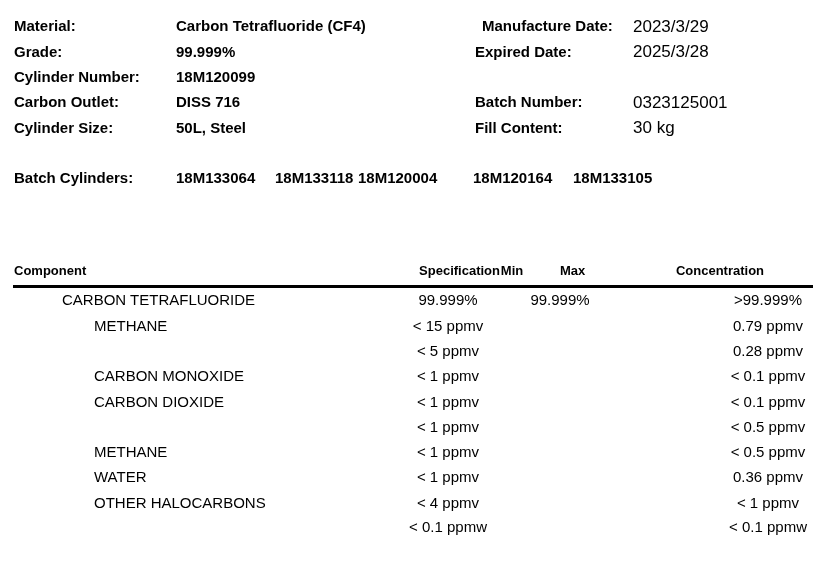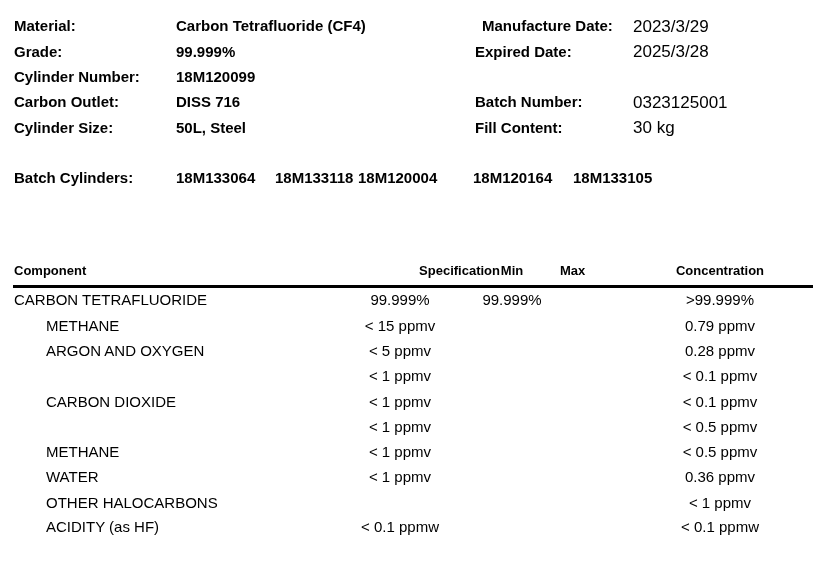--- a/index.html
+++ b/index.html
@@ -7,21 +7,21 @@
     width: 813px; height: 566px; position: relative; overflow: hidden;
     font-family: "Liberation Sans", sans-serif; color: #000;
   }
   .abs { position: absolute; white-space: nowrap; }
   .lbl { font-weight: bold; font-size: 15px; }
   .valb { font-weight: bold; font-size: 15px; }
   .valn { font-weight: normal; font-size: 17px; }
   .th { font-weight: bold; font-size: 13px; position: absolute; top: 263px; white-space: nowrap; }
   .rule { position: absolute; left: 13px; top: 285px; width: 800px; height: 3px; background: #000; }
   .row { position: absolute; left: 0; width: 813px; height: 25px; font-size: 15px; }
-  .row span { position: absolute; white-space: nowrap; }
+  .row span { position: absolute; white-space: nowrap; margin-left: 48px; }
   .c-comp { left: 46px; }
   .c-comp.main { left: 14px; }
   .c-spec { left: 300px; width: 200px; text-align: center; }
   .c-min { left: 462px; width: 100px; text-align: center; }
   .c-max { left: 560px; width: 60px; text-align: center; }
   .c-conc { left: 620px; width: 200px; text-align: center; }
 </style>
 </head>
 <body>
 
@@ -81,27 +81,27 @@
     <span class="c-conc">&gt;99.999%</span>
   </div>
   <div class="row" style="top:317px">
     <span class="c-comp">METHANE</span>
     <span class="c-spec">&lt; 15 ppmv</span>
     <span class="c-min"></span>
     <span class="c-max"></span>
     <span class="c-conc">0.79 ppmv</span>
   </div>
   <div class="row" style="top:342px">
-    <span class="c-comp">ARGON AND OXYGEN</span>
     <span class="c-spec">&lt; 5 ppmv</span>
     <span class="c-min"></span>
     <span class="c-max"></span>
     <span class="c-conc">0.28 ppmv</span>
   </div>
   <div class="row" style="top:367px">
+    <span class="c-comp">CARBON MONOXIDE</span>
     <span class="c-spec">&lt; 1 ppmv</span>
     <span class="c-min"></span>
     <span class="c-max"></span>
     <span class="c-conc">&lt; 0.1 ppmv</span>
   </div>
   <div class="row" style="top:393px">
     <span class="c-comp">CARBON DIOXIDE</span>
     <span class="c-spec">&lt; 1 ppmv</span>
     <span class="c-min"></span>
     <span class="c-max"></span>
@@ -122,24 +122,24 @@
   </div>
   <div class="row" style="top:468px">
     <span class="c-comp">WATER</span>
     <span class="c-spec">&lt; 1 ppmv</span>
     <span class="c-min"></span>
     <span class="c-max"></span>
     <span class="c-conc">0.36 ppmv</span>
   </div>
   <div class="row" style="top:494px">
     <span class="c-comp">OTHER HALOCARBONS</span>
+    <span class="c-spec">&lt; 4 ppmv</span>
     <span class="c-min"></span>
     <span class="c-max"></span>
     <span class="c-conc">&lt; 1 ppmv</span>
   </div>
   <div class="row" style="top:518px">
-    <span class="c-comp">ACIDITY (as HF)</span>
     <span class="c-spec">&lt; 0.1 ppmw</span>
     <span class="c-min"></span>
     <span class="c-max"></span>
     <span class="c-conc">&lt; 0.1 ppmw</span>
   </div>
 </div>
 
 </body></html>

